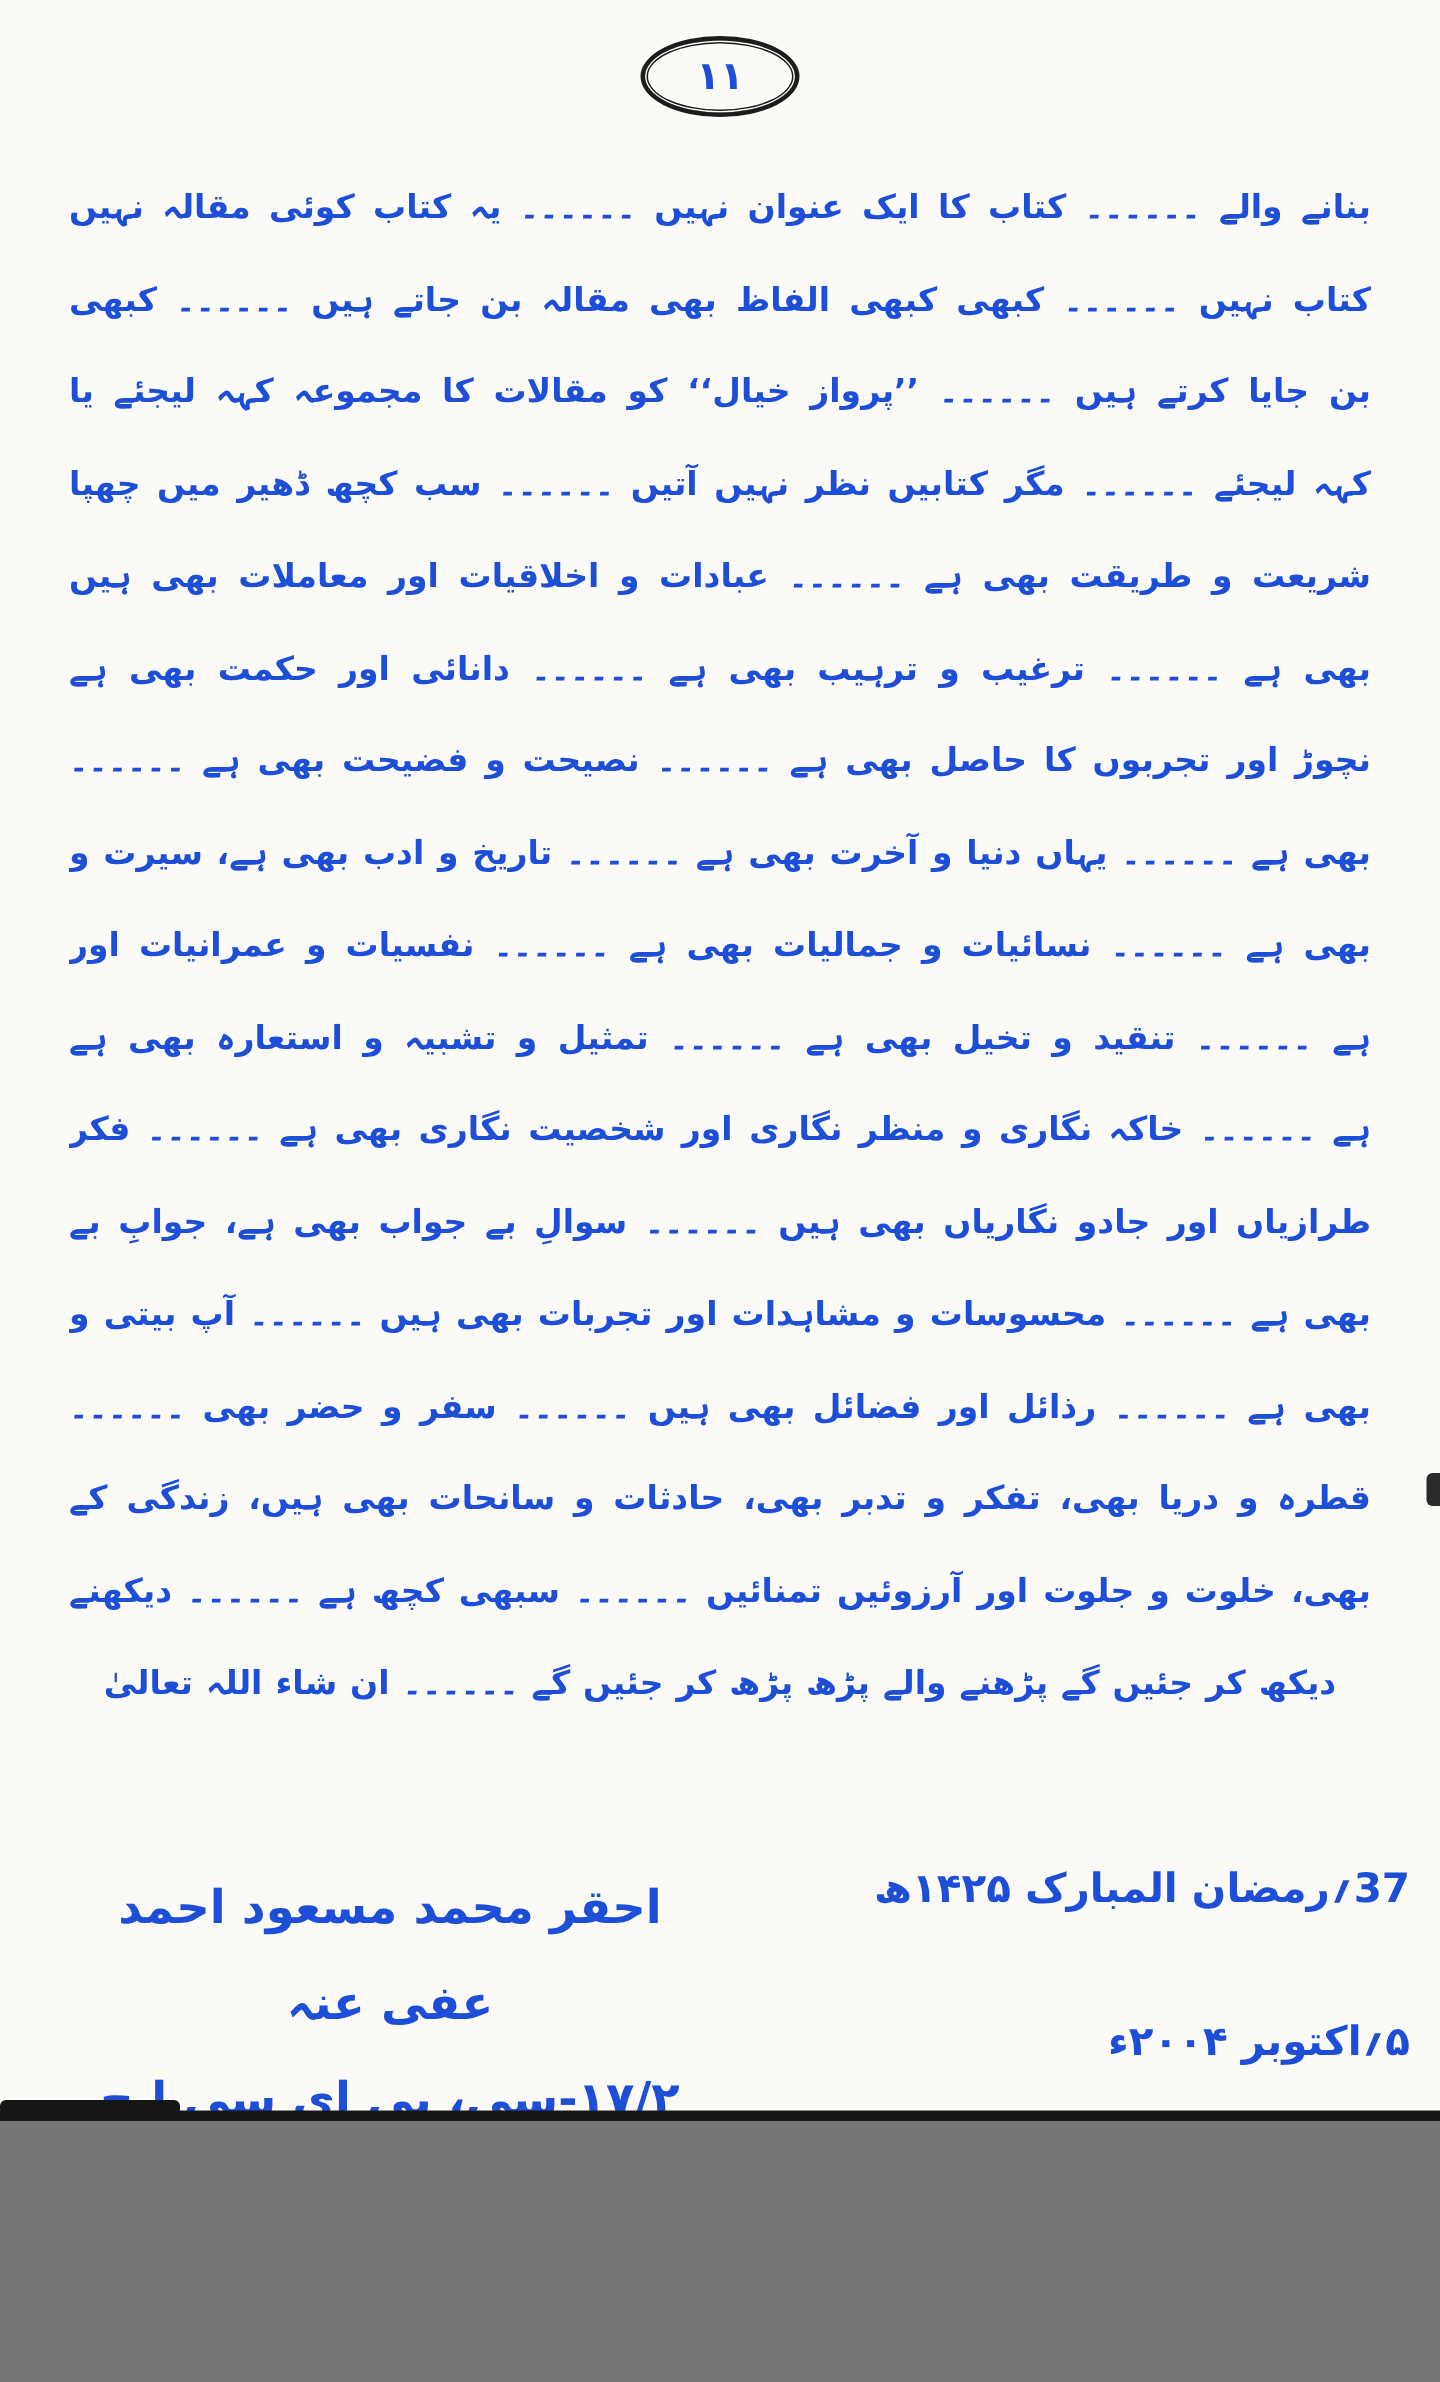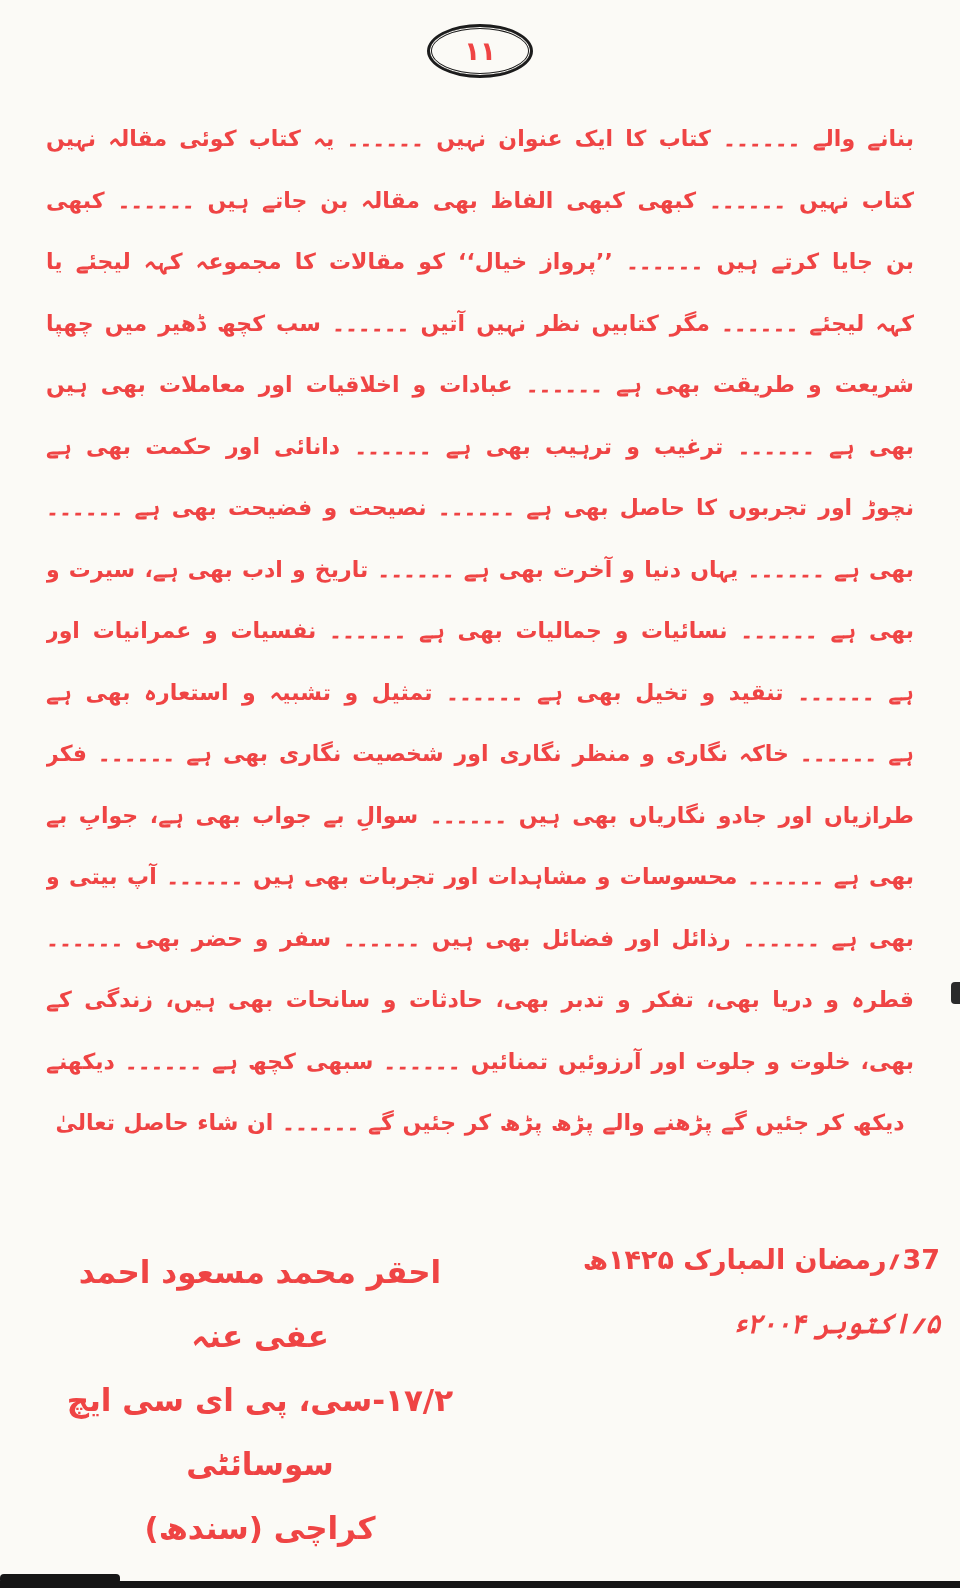--- a/index.html
+++ b/index.html
@@ -1,21 +1,21 @@
 <!DOCTYPE html>
 <html lang="ur" dir="rtl"><head>
 <meta charset="utf-8">
 <style>
   html,body{margin:0;padding:0;background:#777;}
   .page{
     position:relative;
-    width:960px;height:1588px;
+    width:960px;height:1414px;
     margin:0 auto;
     background:#fbfaf6;
-    color:#ef4444;
+    color:#1d4ed8;
     font-family:"DejaVu Sans", sans-serif;
     overflow:hidden;
     direction:rtl;
   }
   .page-number-wrap{
     padding-top:24px;
     display:flex;
     justify-content:center;
   }
   .page-number-oval{
@@ -52,22 +52,21 @@
   }
   .dates{
     text-align:right;
     font-weight:700;
   }
   .date-line{
     font-size:27px;
     line-height:40px;
   }
   .date-line + .date-line{
-    margin-top:24px;
-    font-style:italic;
+    margin-top:62px;
   }
   .signature{
     width:400px;
     text-align:center;
     font-weight:700;
   }
   .signature-line{
     font-size:31px;
     line-height:64px;
   }
@@ -113,21 +112,21 @@
     <div class="line">نچوڑ اور تجربوں کا حاصل بھی ہے ۔۔۔۔۔۔ نصیحت و فضیحت بھی ہے ۔۔۔۔۔۔ ماتمِ یک شہر آرزو</div>
     <div class="line">بھی ہے ۔۔۔۔۔۔ یہاں دنیا و آخرت بھی ہے ۔۔۔۔۔۔ تاریخ و ادب بھی ہے، سیرت و سوانح</div>
     <div class="line">بھی ہے ۔۔۔۔۔۔ نسائیات و جمالیات بھی ہے ۔۔۔۔۔۔ نفسیات و عمرانیات اور سیاسیات بھی</div>
     <div class="line">ہے ۔۔۔۔۔۔ تنقید و تخیل بھی ہے ۔۔۔۔۔۔ تمثیل و تشبیہ و استعارہ بھی ہے ۔۔۔۔۔۔ مدح و ہجو بھی</div>
     <div class="line">ہے ۔۔۔۔۔۔ خاکہ نگاری و منظر نگاری اور شخصیت نگاری بھی ہے ۔۔۔۔۔۔ فکر انگیزیاں و سحر</div>
     <div class="line">طرازیاں اور جادو نگاریاں بھی ہیں ۔۔۔۔۔۔ سوالِ بے جواب بھی ہے، جوابِ بے سوال</div>
     <div class="line">بھی ہے ۔۔۔۔۔۔ محسوسات و مشاہدات اور تجربات بھی ہیں ۔۔۔۔۔۔ آپ بیتی و جگ بیتی</div>
     <div class="line">بھی ہے ۔۔۔۔۔۔ رذائل اور فضائل بھی ہیں ۔۔۔۔۔۔ سفر و حضر بھی ۔۔۔۔۔۔ سمندر و صدف بھی،</div>
     <div class="line">قطرہ و دریا بھی، تفکر و تدبر بھی، حادثات و سانحات بھی ہیں، زندگی کے نشیب و فراز</div>
     <div class="line">بھی، خلوت و جلوت اور آرزوئیں تمنائیں ۔۔۔۔۔۔ سبھی کچھ ہے ۔۔۔۔۔۔ دیکھنے والے دیکھ</div>
-    <div class="line center">دیکھ کر جئیں گے پڑھنے والے پڑھ پڑھ کر جئیں گے ۔۔۔۔۔۔ ان شاء حاصل تعالیٰ</div>
+    <div class="line center">دیکھ کر جئیں گے پڑھنے والے پڑھ پڑھ کر جئیں گے ۔۔۔۔۔۔ ان شاء اللہ تعالیٰ</div>
   </div>
 
   <div class="footer">
     <div class="dates">
       <div class="date-line">37؍رمضان المبارک ۱۴۲۵ھ</div>
       <div class="date-line">۵؍اکتوبر ۲۰۰۴ء</div>
     </div>
     <div class="signature">
       <div class="signature-line">احقر محمد مسعود احمد عفی عنہ</div>
       <div class="signature-line">۱۷/۲-سی، پی ای سی ایچ سوسائٹی</div>

